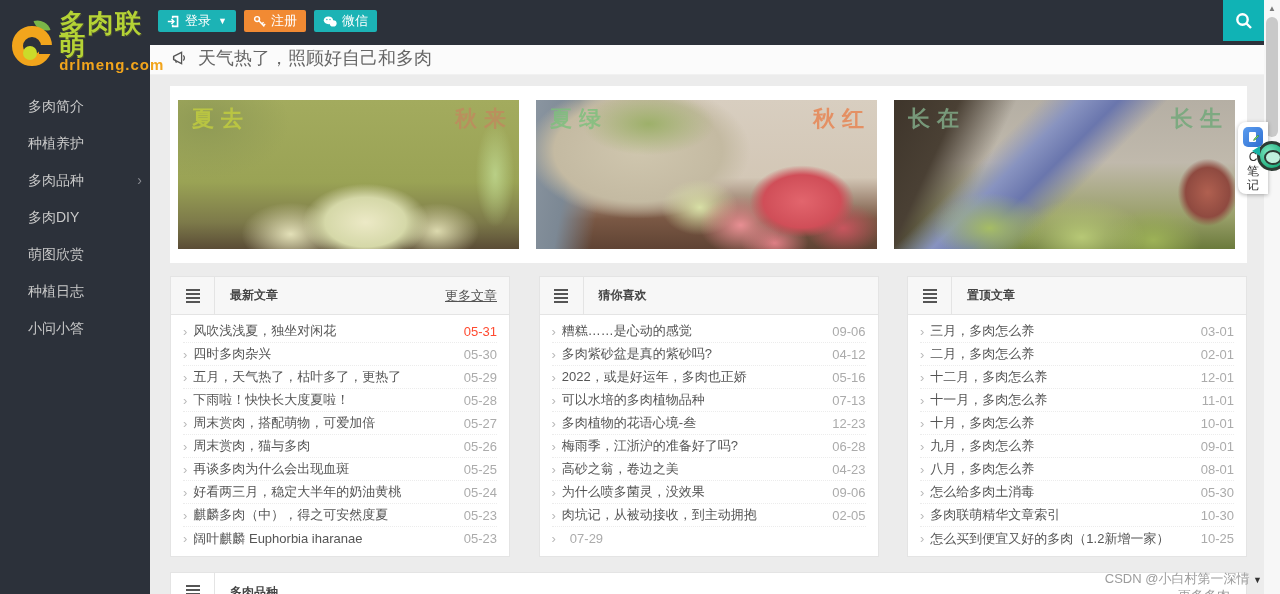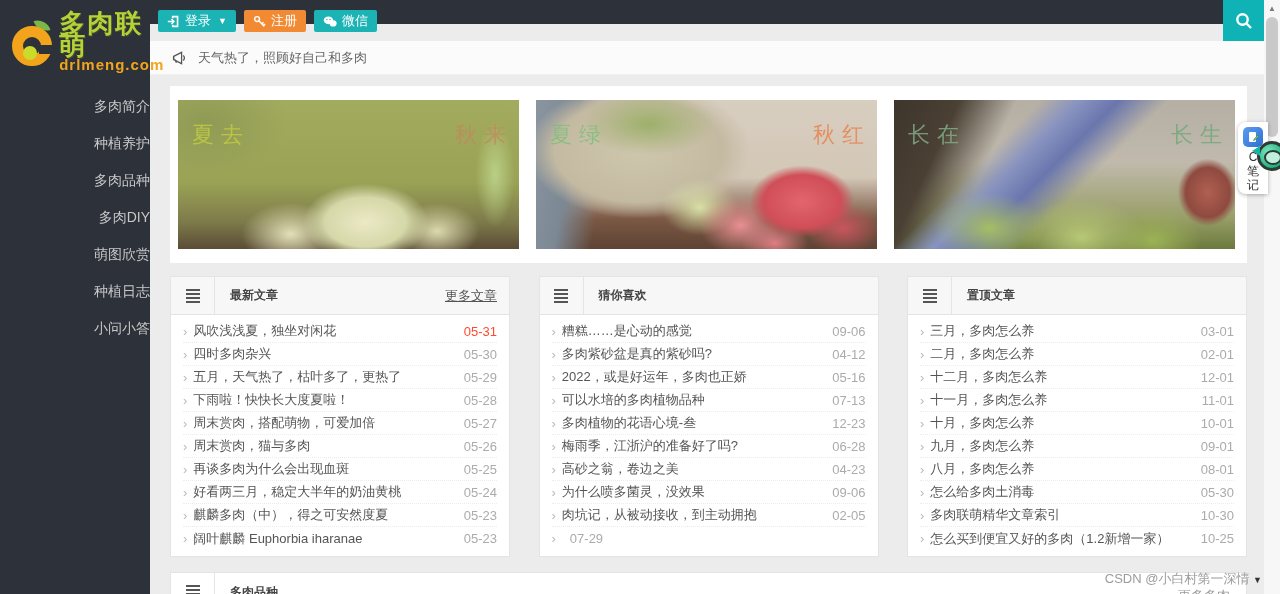--- a/index.html
+++ b/index.html
@@ -4,21 +4,21 @@
 <style>
   * { box-sizing: border-box; margin: 0; padding: 0; }
   html,body { width:1280px; height:594px; }
   body {
     position: relative;
     overflow: hidden;
     background: #ececec;
     font-family: "Liberation Sans", "DejaVu Sans", sans-serif;
   }
   
-  .topbar { position:absolute; left:0; top:0; width:1264px; height:24px; background:#2c313a; z-index:3; }
+  .topbar { position:absolute; left:0; top:0; width:1264px; height:45px; background:#2c313a; z-index:3; }
   .topbar-btns { position:absolute; left:158px; top:10px; display:flex; gap:8px; }
   .tbtn { height:22px; padding:0 9px; display:flex; align-items:center; gap:5px;
           color:#fff; font-size:13px; border:none; border-radius:2px; cursor:pointer; }
   .tbtn.teal { background:#1cb3b5; }
   .tbtn.orange { background:#f18a33; }
   .caret { font-size:9px; margin-left:2px; }
   .search-btn { position:absolute; left:1223px; top:0; width:41px; height:41px; background:#10b3b5;
                 border:none; display:flex; align-items:center; justify-content:center; cursor:pointer; }
   
   .sidebar { position:absolute; left:0; top:0; width:150px; height:594px; background:#2c313a; z-index:4; }
@@ -29,32 +29,32 @@
   .logo-ring::after { content:""; position:absolute; right:-12px; top:8px; width:14px; height:9px;
                background:#2c313a; }
   .logo-inner { position:absolute; left:11px; top:26px; width:14px; height:14px; border-radius:50%;
                background:#cbdb2a; }
   .logo-leaf { position:absolute; left:23px; top:-1px; width:14px; height:13px; background:#7ab648;
                border-radius:0 100% 0 100%; transform:rotate(-15deg); }
   .logo-text-main { font-size:26px; font-weight:bold; color:#b5d335; letter-spacing:2px;
                text-shadow:1px 1px 0 #4a4d33; line-height:22px; }
   .logo-text-sub { font-size:15px; font-weight:bold; color:#f2a51c; letter-spacing:1px; }
   .side-menu { position:absolute; left:0; top:88px; width:150px; }
-  .side-item { position:relative; height:37px; line-height:37px; color:#c9c9c9;
-               font-size:14px; cursor:pointer;text-align:right; }
+  .side-item { position:relative; height:37px; line-height:37px; padding-left:28px; color:#c9c9c9;
+               font-size:14px; cursor:pointer; }
   .side-arrow { position:absolute; right:8px; top:0; color:#8a8d93; font-size:14px; }
   
   .notice { position:absolute; left:150px; top:41px; width:1114px; height:34px; background:#fbfbfb;
             border-bottom:1px solid #f1f1f1; display:flex; align-items:center; gap:10px;
-            padding-left:22px; color:#666; font-size:13px; z-index:2; }
+            padding-left:22px; color:#666; font-size:18px; z-index:2; }
   
   .banner-panel { position:absolute; left:170px; top:86px; width:1077px; height:177px; background:#fff;
             padding:14px 12px 14px 8px; display:flex; justify-content:space-between; }
   .banner { position:relative; width:341px; height:149px; overflow:hidden; cursor:pointer; }
-  .cap { position:absolute; top:20px; font-size:22px; font-weight:normal; letter-spacing:7px; opacity:.8; }
+  .cap { position:absolute; top:4px; font-size:22px; font-weight:bold; letter-spacing:7px; opacity:.8; }
   .cap-l { left:14px; } .cap-r { right:6px; }
   .b1 .cap-l { color:#c3cf3e; } .b1 .cap-r { color:#c08a5e; }
   .b2 .cap-l { color:#7cc07c; } .b2 .cap-r { color:#e8824e; }
   .b3 .cap-l { color:#84b08c; } .b3 .cap-r { color:#6fa878; }
   .b1 { background:
     radial-gradient(90px 55px at 55% 82%, #ece9c6 0%, #d5d8a8 45%, rgba(0,0,0,0) 70%),
     radial-gradient(70px 45px at 33% 90%, #e3e0b8 0%, rgba(0,0,0,0) 70%),
     radial-gradient(60px 40px at 76% 88%, #dcd9ae 0%, rgba(0,0,0,0) 70%),
     radial-gradient(26px 70px at 93% 50%, #b9cf86 0%, rgba(0,0,0,0) 75%),
     radial-gradient(120px 80px at 8% 15%, #8f9a55 0%, rgba(0,0,0,0) 70%),

